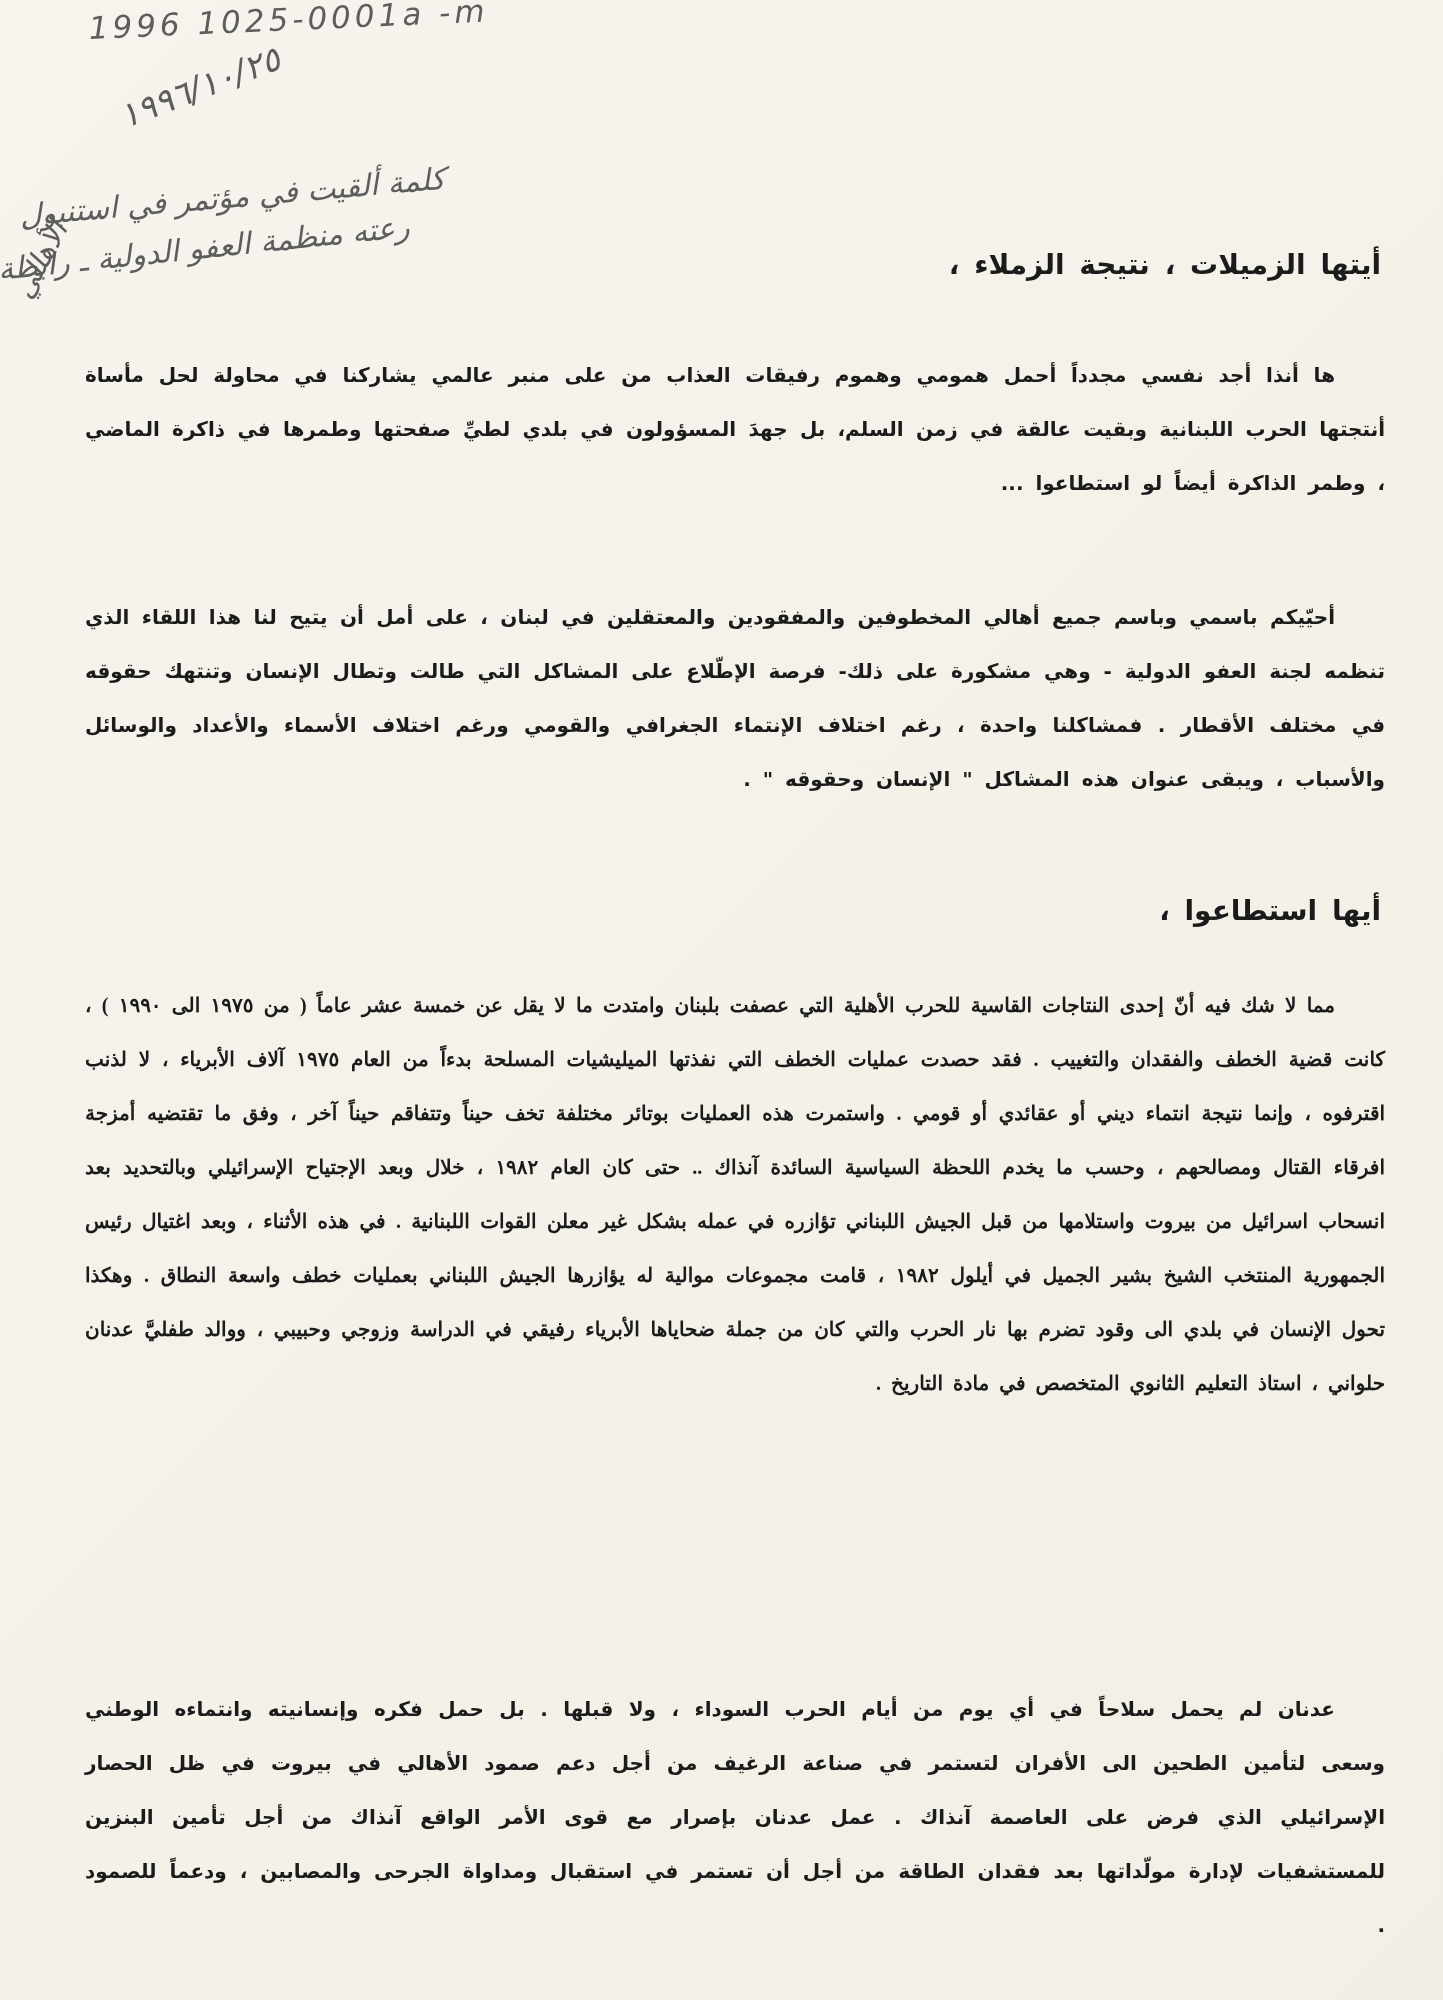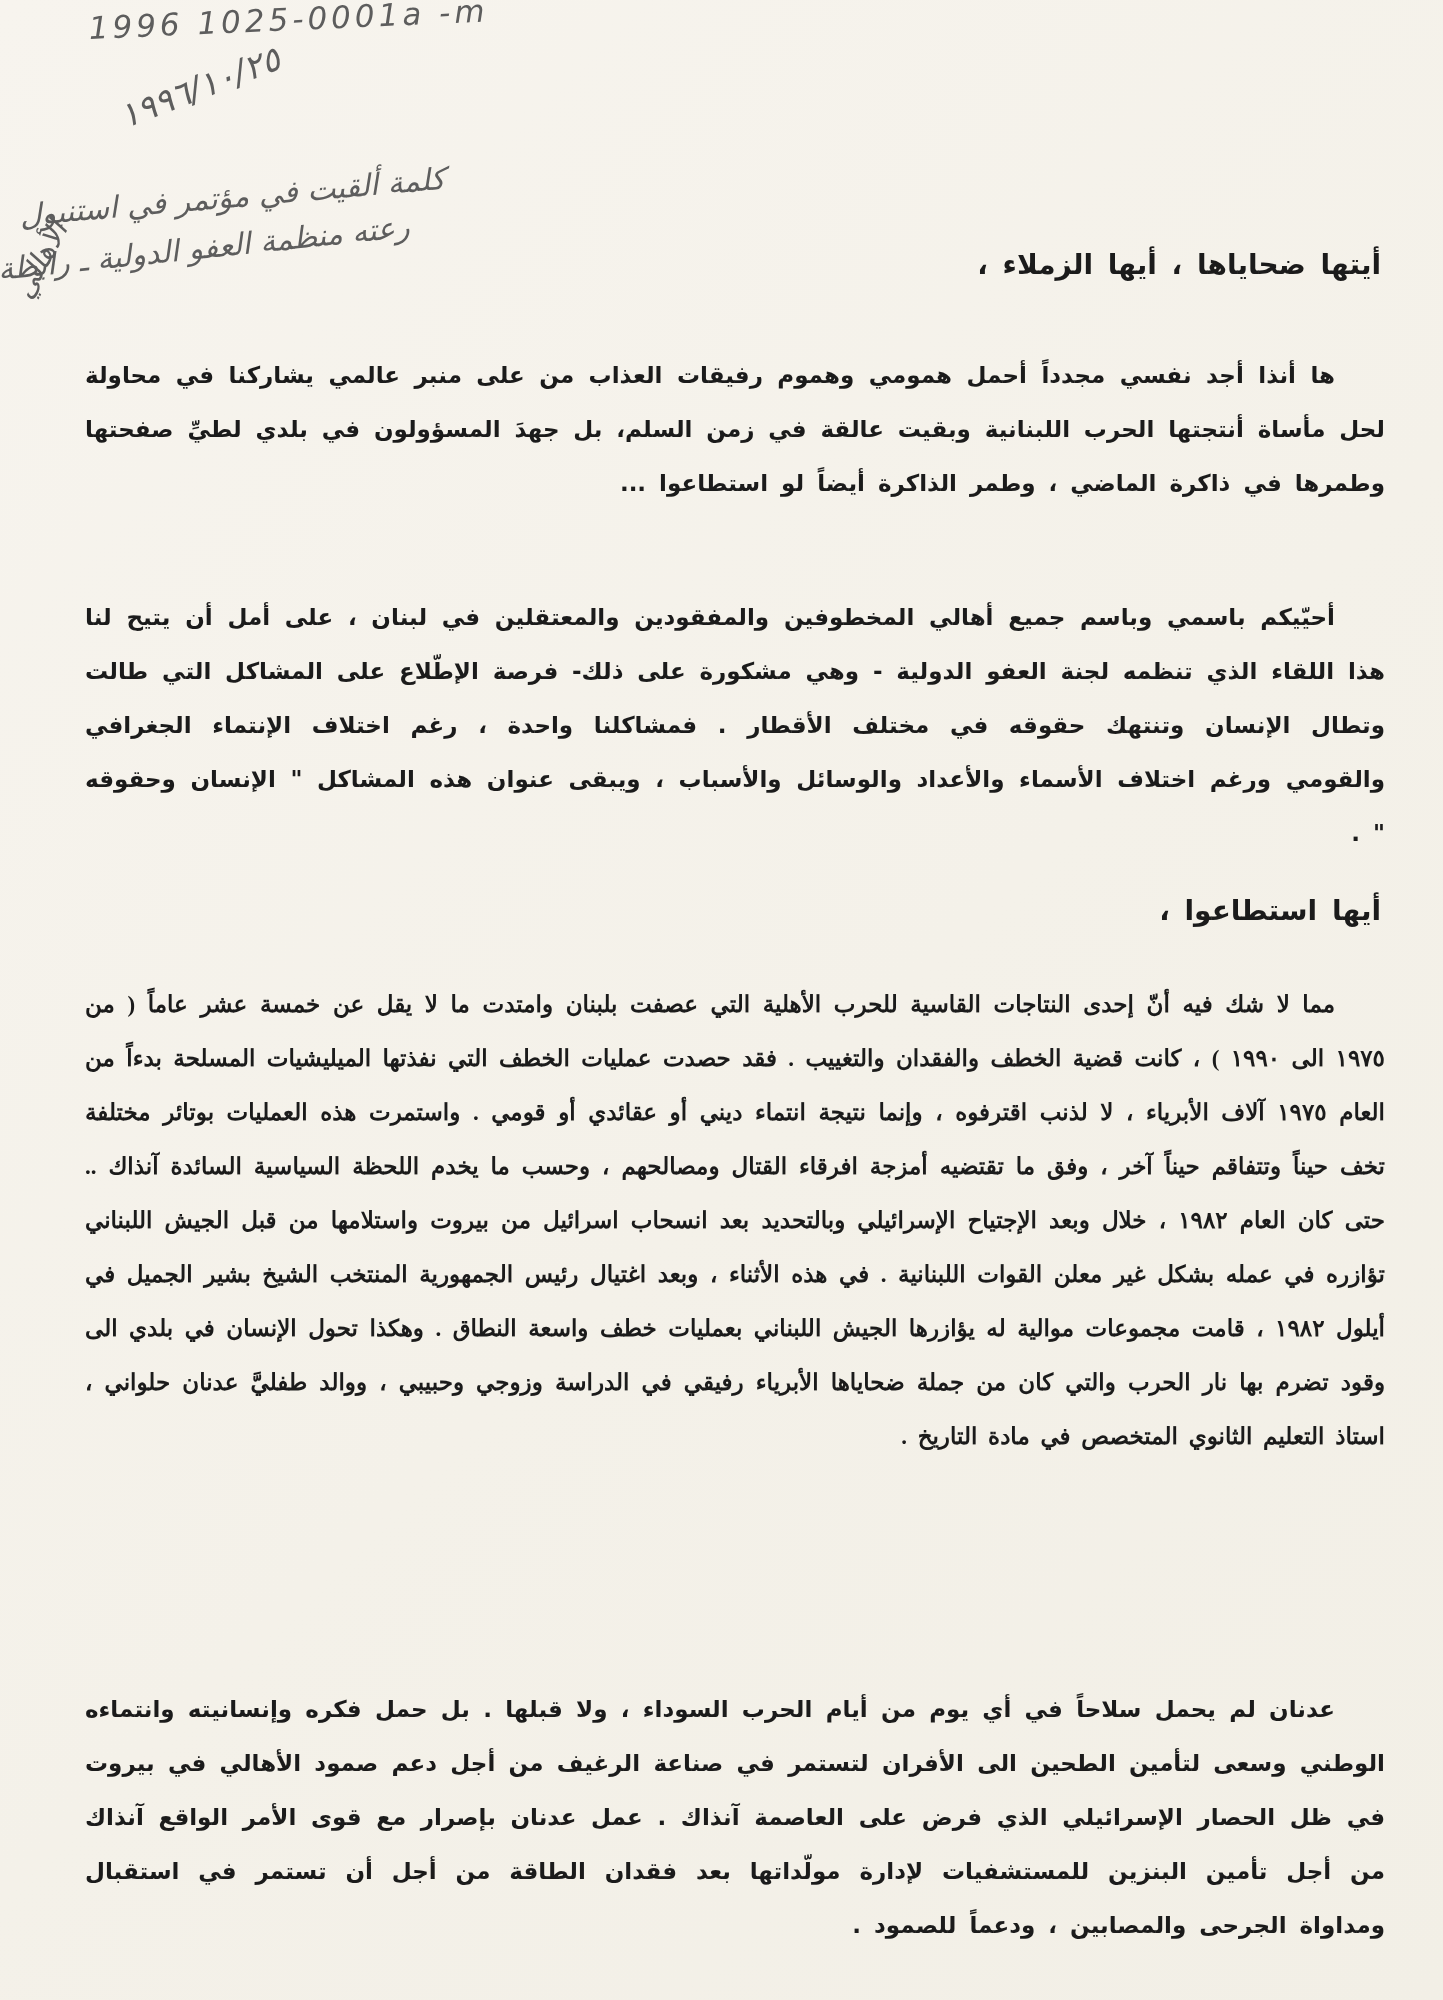--- a/index.html
+++ b/index.html
@@ -16,21 +16,21 @@
     overflow: hidden;
     font-family: "DejaVu Sans", sans-serif;
   }
 
   
   .typed {
     position: absolute;
     direction: rtl;
     color: #1b1b1b;
     font-weight: 700;
-    font-size: 23px;
+    font-size: 20px;
     line-height: 54px;
     word-spacing: 5px;
   }
   .heading {
     right: 62px;
     font-size: 28px;
     white-space: nowrap;
   }
   .para {
     right: 58px;
@@ -103,21 +103,21 @@
   <div id="hw-doc-id" class="hand">1996 1025-0001a -m</div>
 
   <div id="hw-date" class="hand">١٩٩٦/١٠/٢٥</div>
 
   <div id="hw-note-1" class="hand">كلمة ألقيت في مؤتمر في استنبول</div>
 
   <div id="hw-note-2" class="hand">رعته منظمة العفو الدولية ـ رابطة</div>
 
   <div id="hw-note-tail" class="hand">الأهالي</div>
 
-  <div id="heading-1" class="typed heading">أيتها ضحاياها ، أيها الزملاء ،</div>
+  <div id="heading-1" class="typed heading">أيتها الزميلات ، نتيجة الزملاء ،</div>
 
   <p id="para-1" class="typed para">ها أنذا أجد نفسي مجدداً أحمل همومي وهموم رفيقات العذاب من على منبر عالمي يشاركنا في محاولة لحل مأساة أنتجتها الحرب اللبنانية وبقيت عالقة في زمن السلم، بل جهدَ المسؤولون في بلدي لطيِّ صفحتها وطمرها في ذاكرة الماضي ، وطمر الذاكرة أيضاً لو استطاعوا ...</p>
 
   <p id="para-2" class="typed para">أحيّيكم باسمي وباسم جميع أهالي المخطوفين والمفقودين والمعتقلين في لبنان ، على أمل أن يتيح لنا هذا اللقاء الذي تنظمه لجنة العفو الدولية - وهي مشكورة على ذلك- فرصة الإطّلاع على المشاكل التي طالت وتطال الإنسان وتنتهك حقوقه في مختلف الأقطار . فمشاكلنا واحدة ، رغم اختلاف الإنتماء الجغرافي والقومي ورغم اختلاف الأسماء والأعداد والوسائل والأسباب ، ويبقى عنوان هذه المشاكل " الإنسان وحقوقه " .</p>
 
   <div id="heading-2" class="typed heading">أيها استطاعوا ،</div>
 
   <p id="para-3" class="typed para">مما لا شك فيه أنّ إحدى النتاجات القاسية للحرب الأهلية التي عصفت بلبنان وامتدت ما لا يقل عن خمسة عشر عاماً ( من ١٩٧٥ الى ١٩٩٠ ) ، كانت قضية الخطف والفقدان والتغييب . فقد حصدت عمليات الخطف التي نفذتها الميليشيات المسلحة بدءاً من العام ١٩٧٥ آلاف الأبرياء ، لا لذنب اقترفوه ، وإنما نتيجة انتماء ديني أو عقائدي أو قومي . واستمرت هذه العمليات بوتائر مختلفة تخف حيناً وتتفاقم حيناً آخر ، وفق ما تقتضيه أمزجة افرقاء القتال ومصالحهم ، وحسب ما يخدم اللحظة السياسية السائدة آنذاك .. حتى كان العام ١٩٨٢ ، خلال وبعد الإجتياح الإسرائيلي وبالتحديد بعد انسحاب اسرائيل من بيروت واستلامها من قبل الجيش اللبناني تؤازره في عمله بشكل غير معلن القوات اللبنانية . في هذه الأثناء ، وبعد اغتيال رئيس الجمهورية المنتخب الشيخ بشير الجميل في أيلول ١٩٨٢ ، قامت مجموعات موالية له يؤازرها الجيش اللبناني بعمليات خطف واسعة النطاق . وهكذا تحول الإنسان في بلدي الى وقود تضرم بها نار الحرب والتي كان من جملة ضحاياها الأبرياء رفيقي في الدراسة وزوجي وحبيبي ، ووالد طفليَّ عدنان حلواني ، استاذ التعليم الثانوي المتخصص في مادة التاريخ .</p>
 
   <p id="para-4" class="typed para">عدنان لم يحمل سلاحاً في أي يوم من أيام الحرب السوداء ، ولا قبلها . بل حمل فكره وإنسانيته وانتماءه الوطني وسعى لتأمين الطحين الى الأفران لتستمر في صناعة الرغيف من أجل دعم صمود الأهالي في بيروت في ظل الحصار الإسرائيلي الذي فرض على العاصمة آنذاك . عمل عدنان بإصرار مع قوى الأمر الواقع آنذاك من أجل تأمين البنزين للمستشفيات لإدارة مولّداتها بعد فقدان الطاقة من أجل أن تستمر في استقبال ومداواة الجرحى والمصابين ، ودعماً للصمود .</p>

